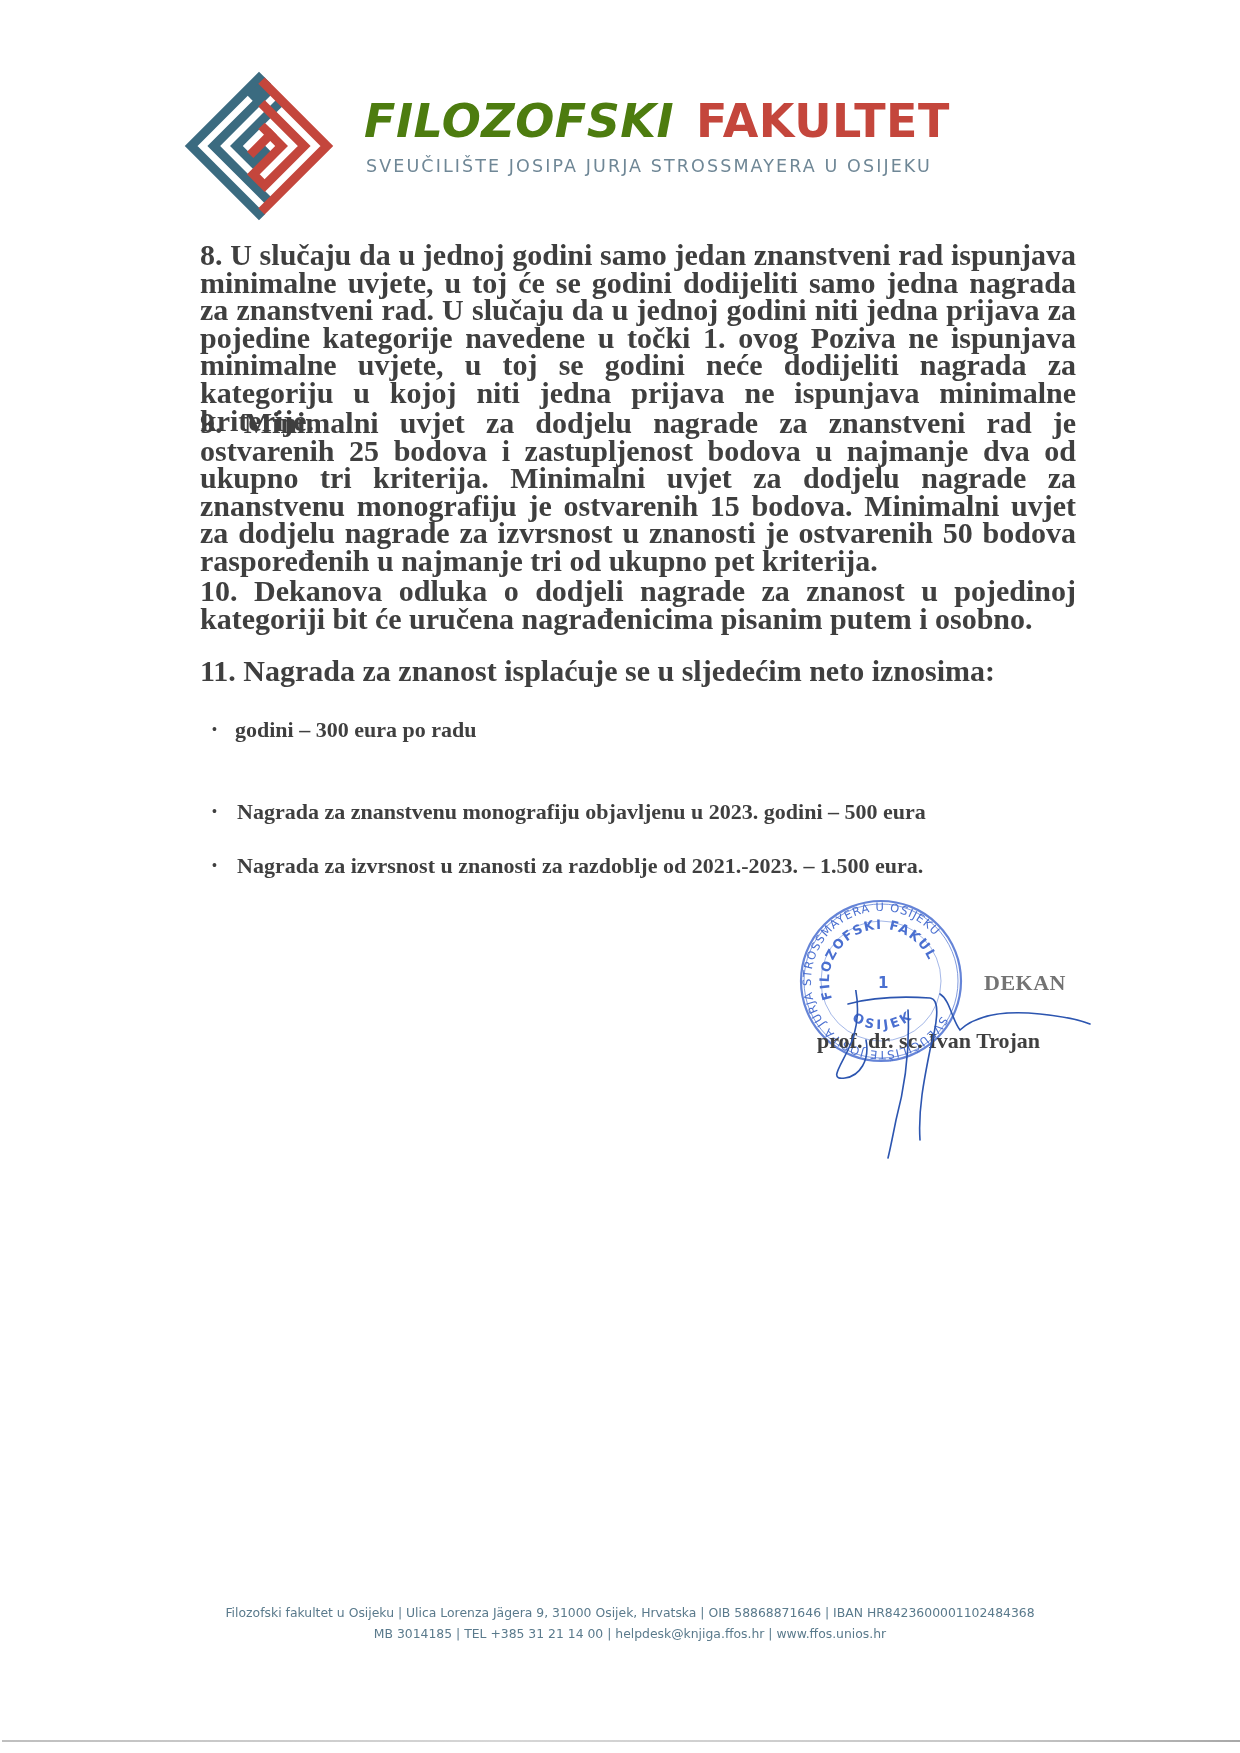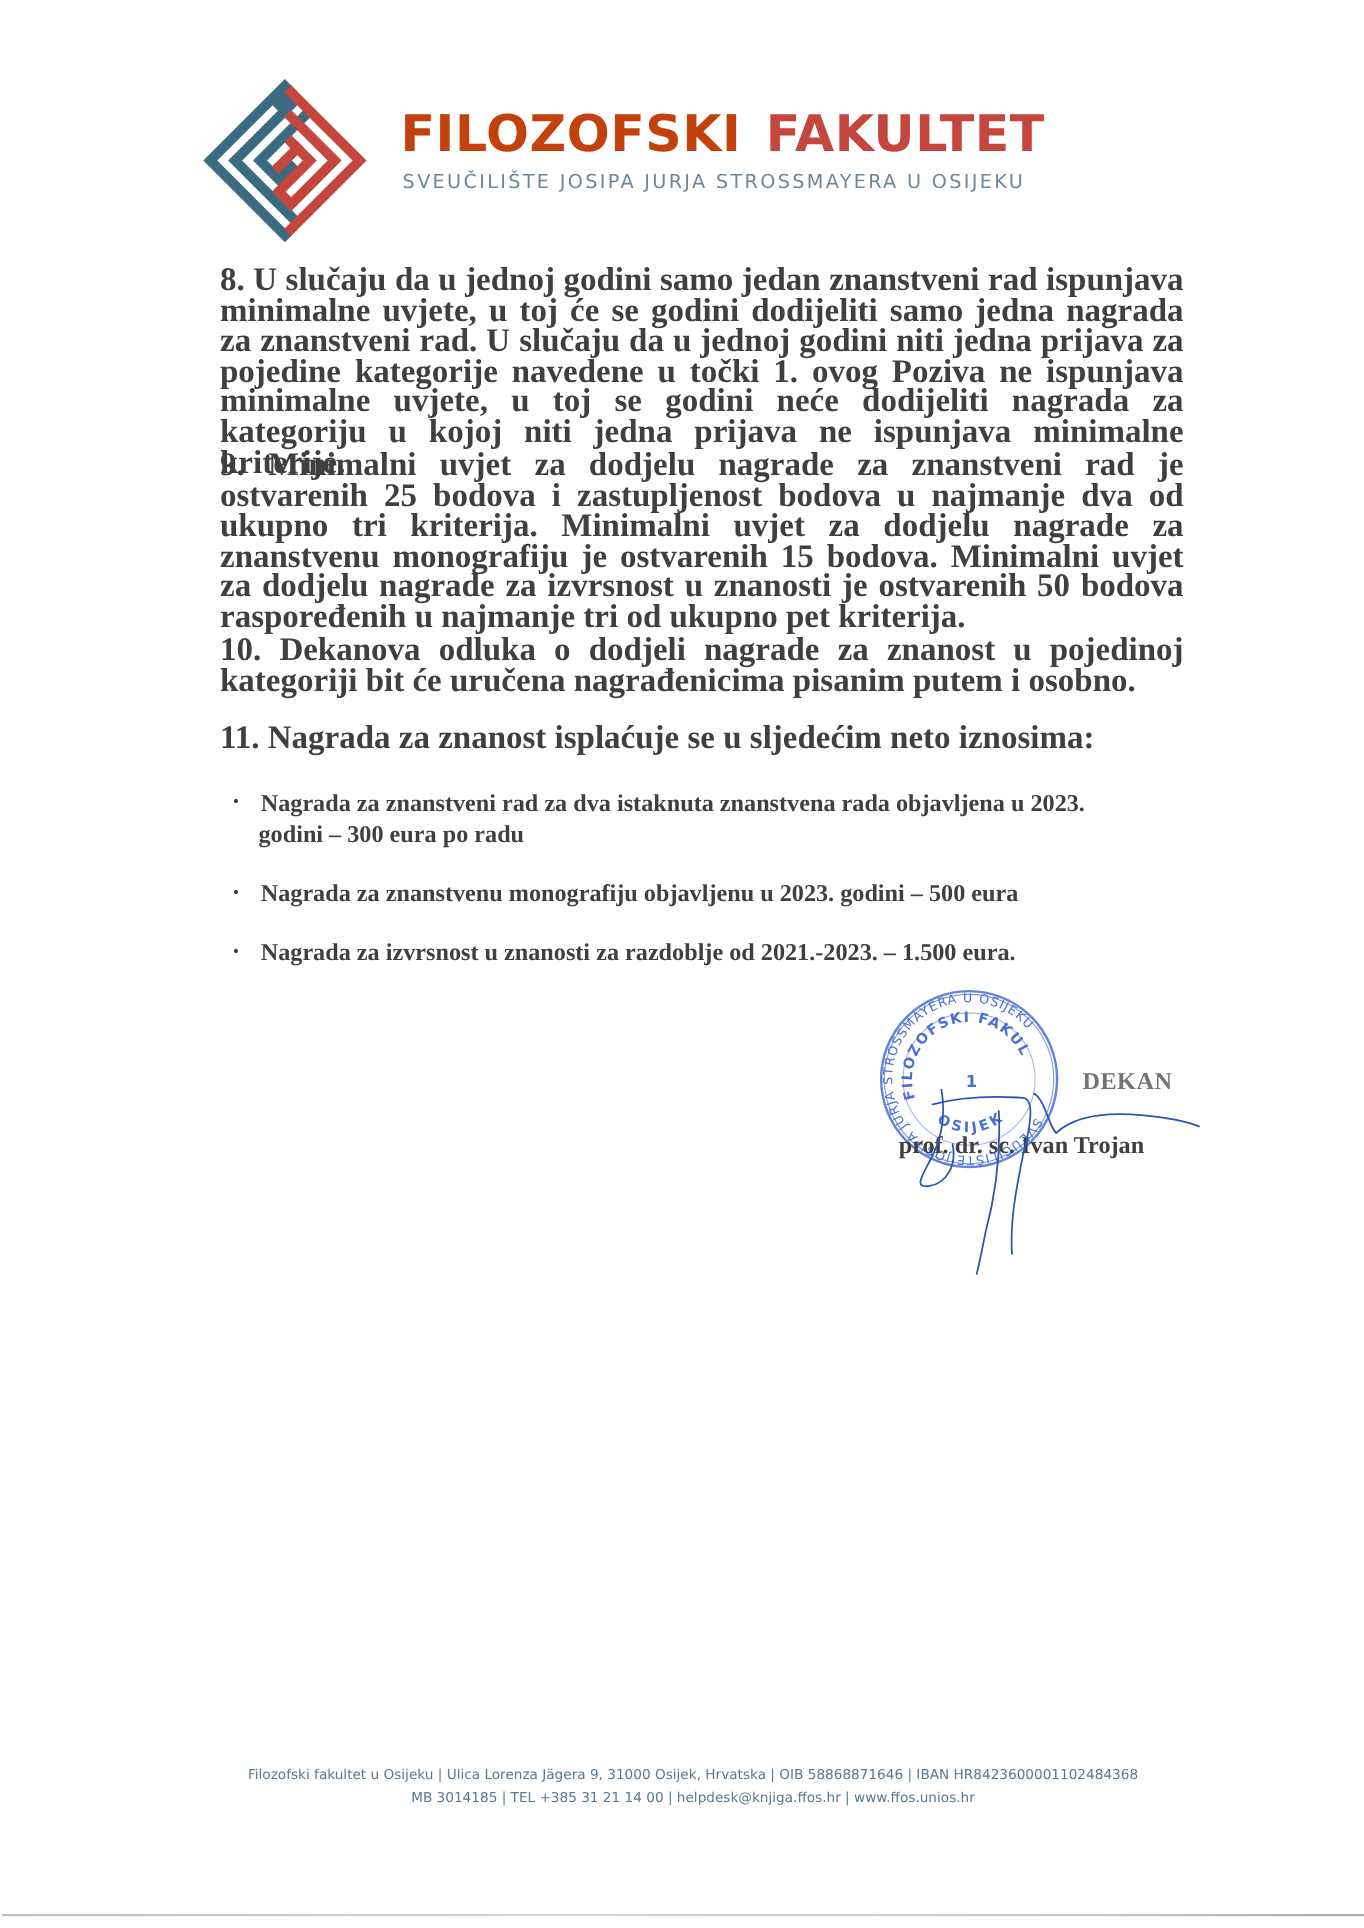--- a/index.html
+++ b/index.html
@@ -2,21 +2,21 @@
 <html><head>
 <meta charset="utf-8">
 <style>
   html, body { margin: 0; padding: 0; background: #ffffff; }
   body { width: 1240px; height: 1753px; position: relative; overflow: hidden; font-family: "Liberation Serif", serif; }
   .page { position: absolute; left: 0; top: 0; width: 1240px; height: 1753px; background: #fff; }
 
   
   .logo { position: absolute; left: 184px; top: 70px; width: 150px; height: 152px; }
   .brand-title { position: absolute; left: 364px; top: 96px; font-family: "DejaVu Sans", sans-serif; font-weight: bold; font-size: 46px; line-height: 50px; letter-spacing: 0.5px; white-space: nowrap; }
-  .brand-title .w1 { color: #c2410c; }
+  .brand-title .w1 { color: #4d7c0f; font-style: italic; }
   .brand-title .w2 { color: #c4463c; margin-left: 22px; }
   .brand-sub { position: absolute; left: 366px; top: 156px; font-family: "DejaVu Sans", sans-serif; font-weight: normal; font-size: 17.5px; letter-spacing: 2.1px; color: #6f8796; white-space: nowrap; }
 
   
   .body-text { position: absolute; left: 200px; width: 876px; color: #3f3f3f; font-family: "Liberation Serif", serif; font-weight: bold; font-size: 30px; line-height: 27.6px; text-align: justify; }
   .p8 { top: 241px; }
   .p9 { top: 409px; }
   .p10 { top: 577px; }
   .p11 { top: 657px; }
   .bullet { position: absolute; left: 212px; width: 880px; color: #3f3f3f; font-family: "Liberation Serif", serif; font-weight: bold; font-size: 22px; line-height: 27.6px; }
@@ -67,21 +67,20 @@
   </div>
   <div class="brand-sub">SVEUČILIŠTE JOSIPA JURJA STROSSMAYERA U OSIJEKU</div>
 
   <div class="body-text p8">8. U slučaju da u jednoj godini samo jedan znanstveni rad ispunjava minimalne uvjete, u toj će se godini dodijeliti samo jedna nagrada za znanstveni rad. U slučaju da u jednoj godini niti jedna prijava za pojedine kategorije navedene u točki 1. ovog Poziva ne ispunjava minimalne uvjete, u toj se godini neće dodijeliti nagrada za kategoriju u kojoj niti jedna prijava ne ispunjava minimalne kriterije.</div>
   <div class="body-text p9">9. Minimalni uvjet za dodjelu nagrade za znanstveni rad je ostvarenih 25 bodova i zastupljenost bodova u najmanje dva od ukupno tri kriterija. Minimalni uvjet za dodjelu nagrade za znanstvenu monografiju je ostvarenih 15 bodova. Minimalni uvjet za dodjelu nagrade za izvrsnost u znanosti je ostvarenih 50 bodova raspoređenih u najmanje tri od ukupno pet kriterija.</div>
   <div class="body-text p10">10. Dekanova odluka o dodjeli nagrade za znanost u pojedinoj kategoriji bit će uručena nagrađenicima pisanim putem i osobno.</div>
   <div class="body-text p11">11. Nagrada za znanost isplaćuje se u sljedećim neto iznosima:</div>
 
   <div class="bullet b1">
     <span class="dot">•</span>
-    <span class="txt">Nagrada za znanstveni rad za dva istaknuta znanstvena rada objavljena u 2023.</span>
     <span class="txt2">godini – 300 eura po radu</span>
   </div>
   <div class="bullet b2">
     <span class="dot">•</span>
     <span class="txt">Nagrada za znanstvenu monografiju objavljenu u 2023. godini – 500 eura</span>
   </div>
   <div class="bullet b3">
     <span class="dot">•</span>
     <span class="txt">Nagrada za izvrsnost u znanosti za razdoblje od 2021.-2023. – 1.500 eura.</span>
   </div>

